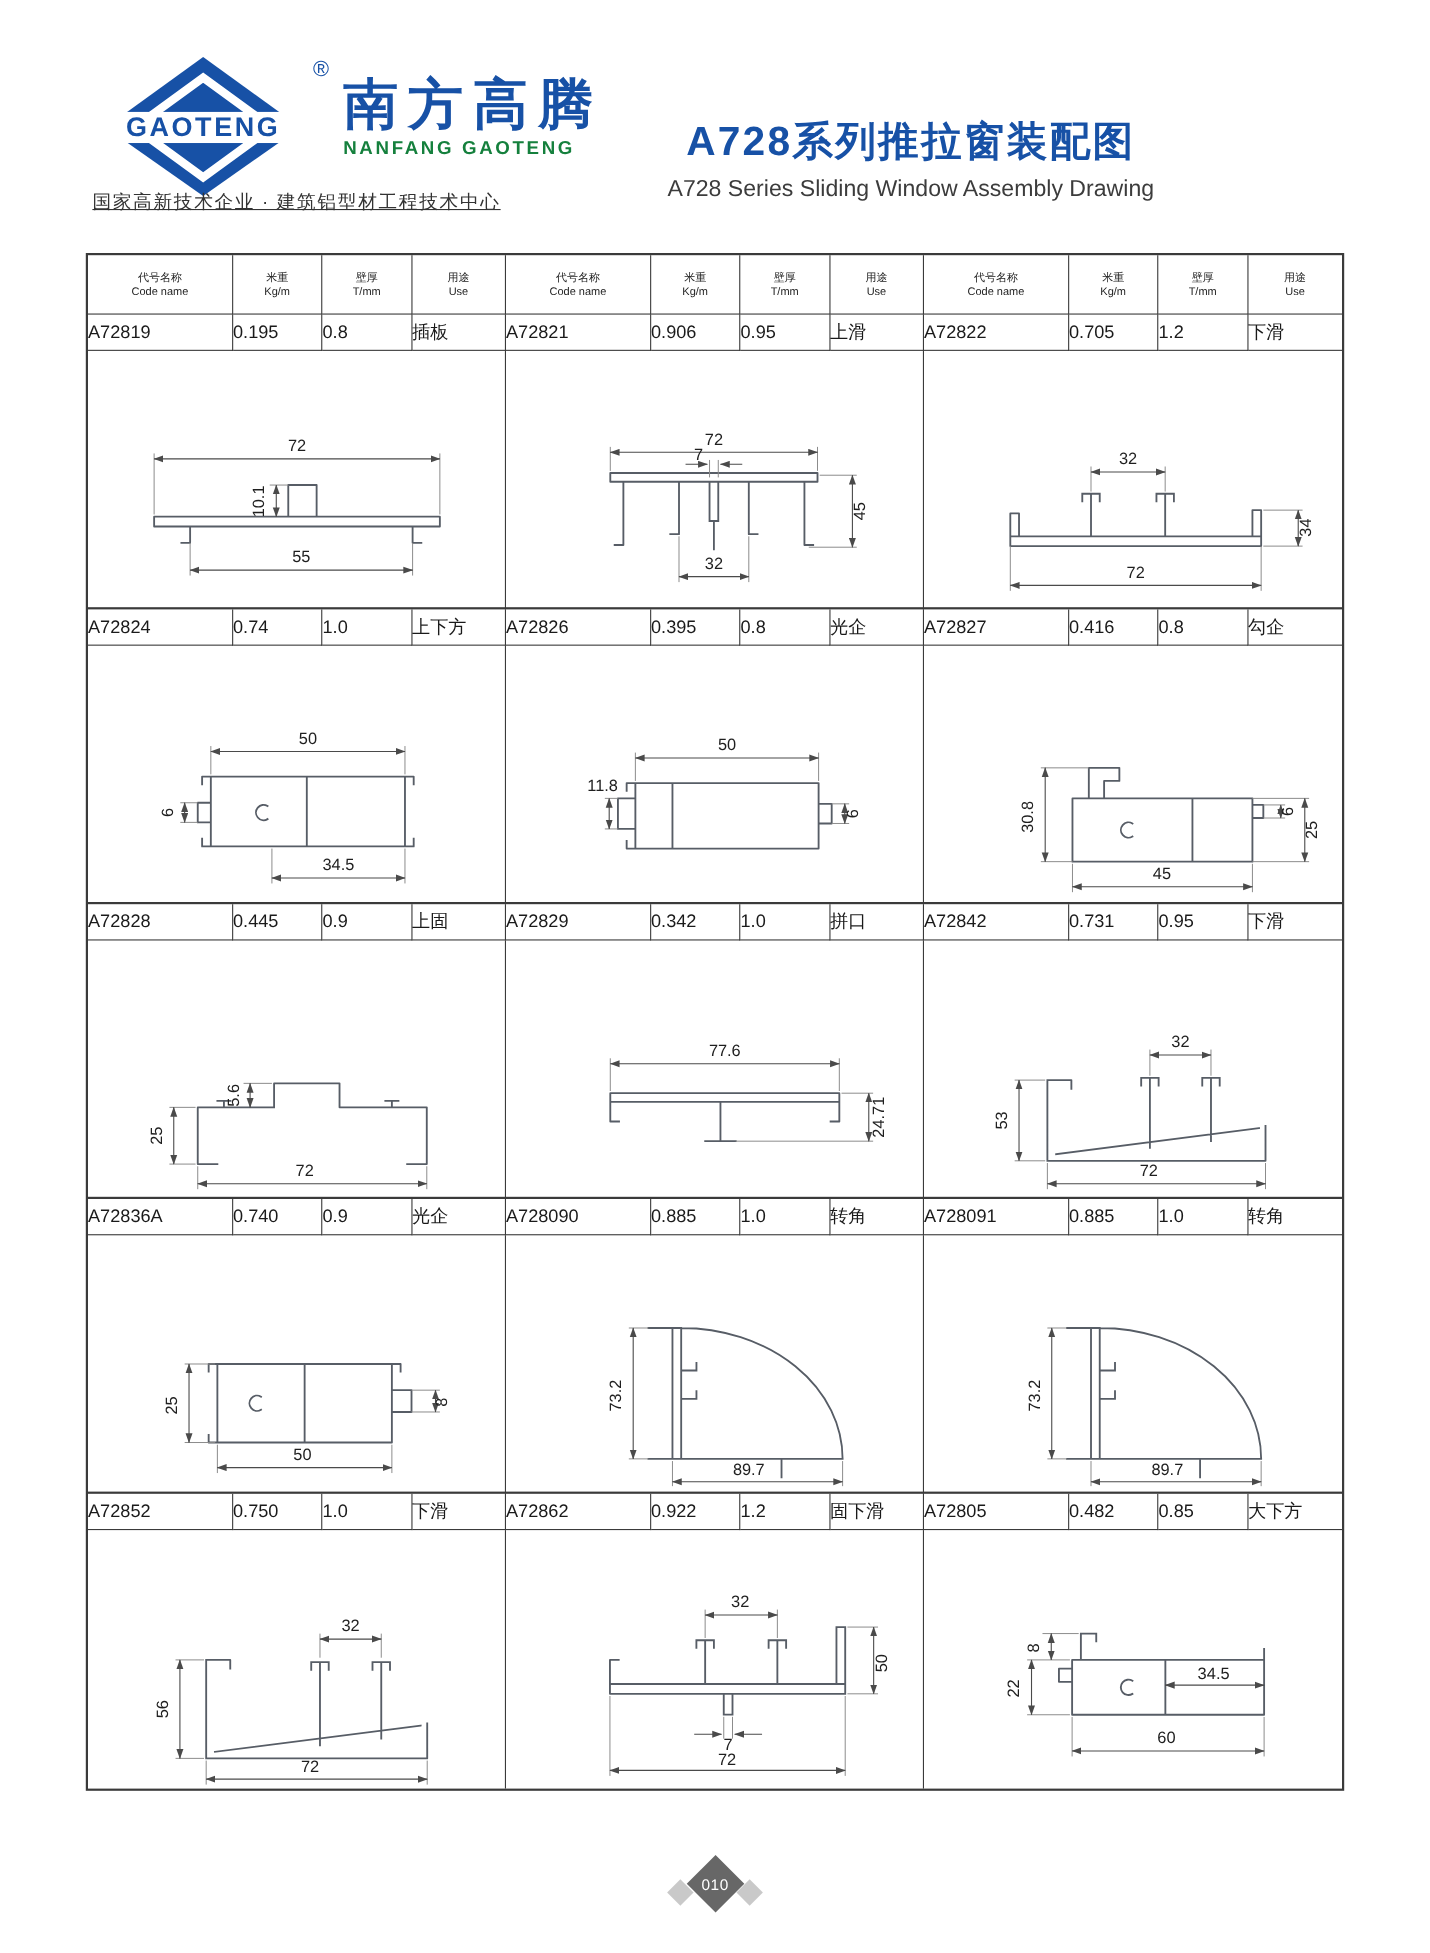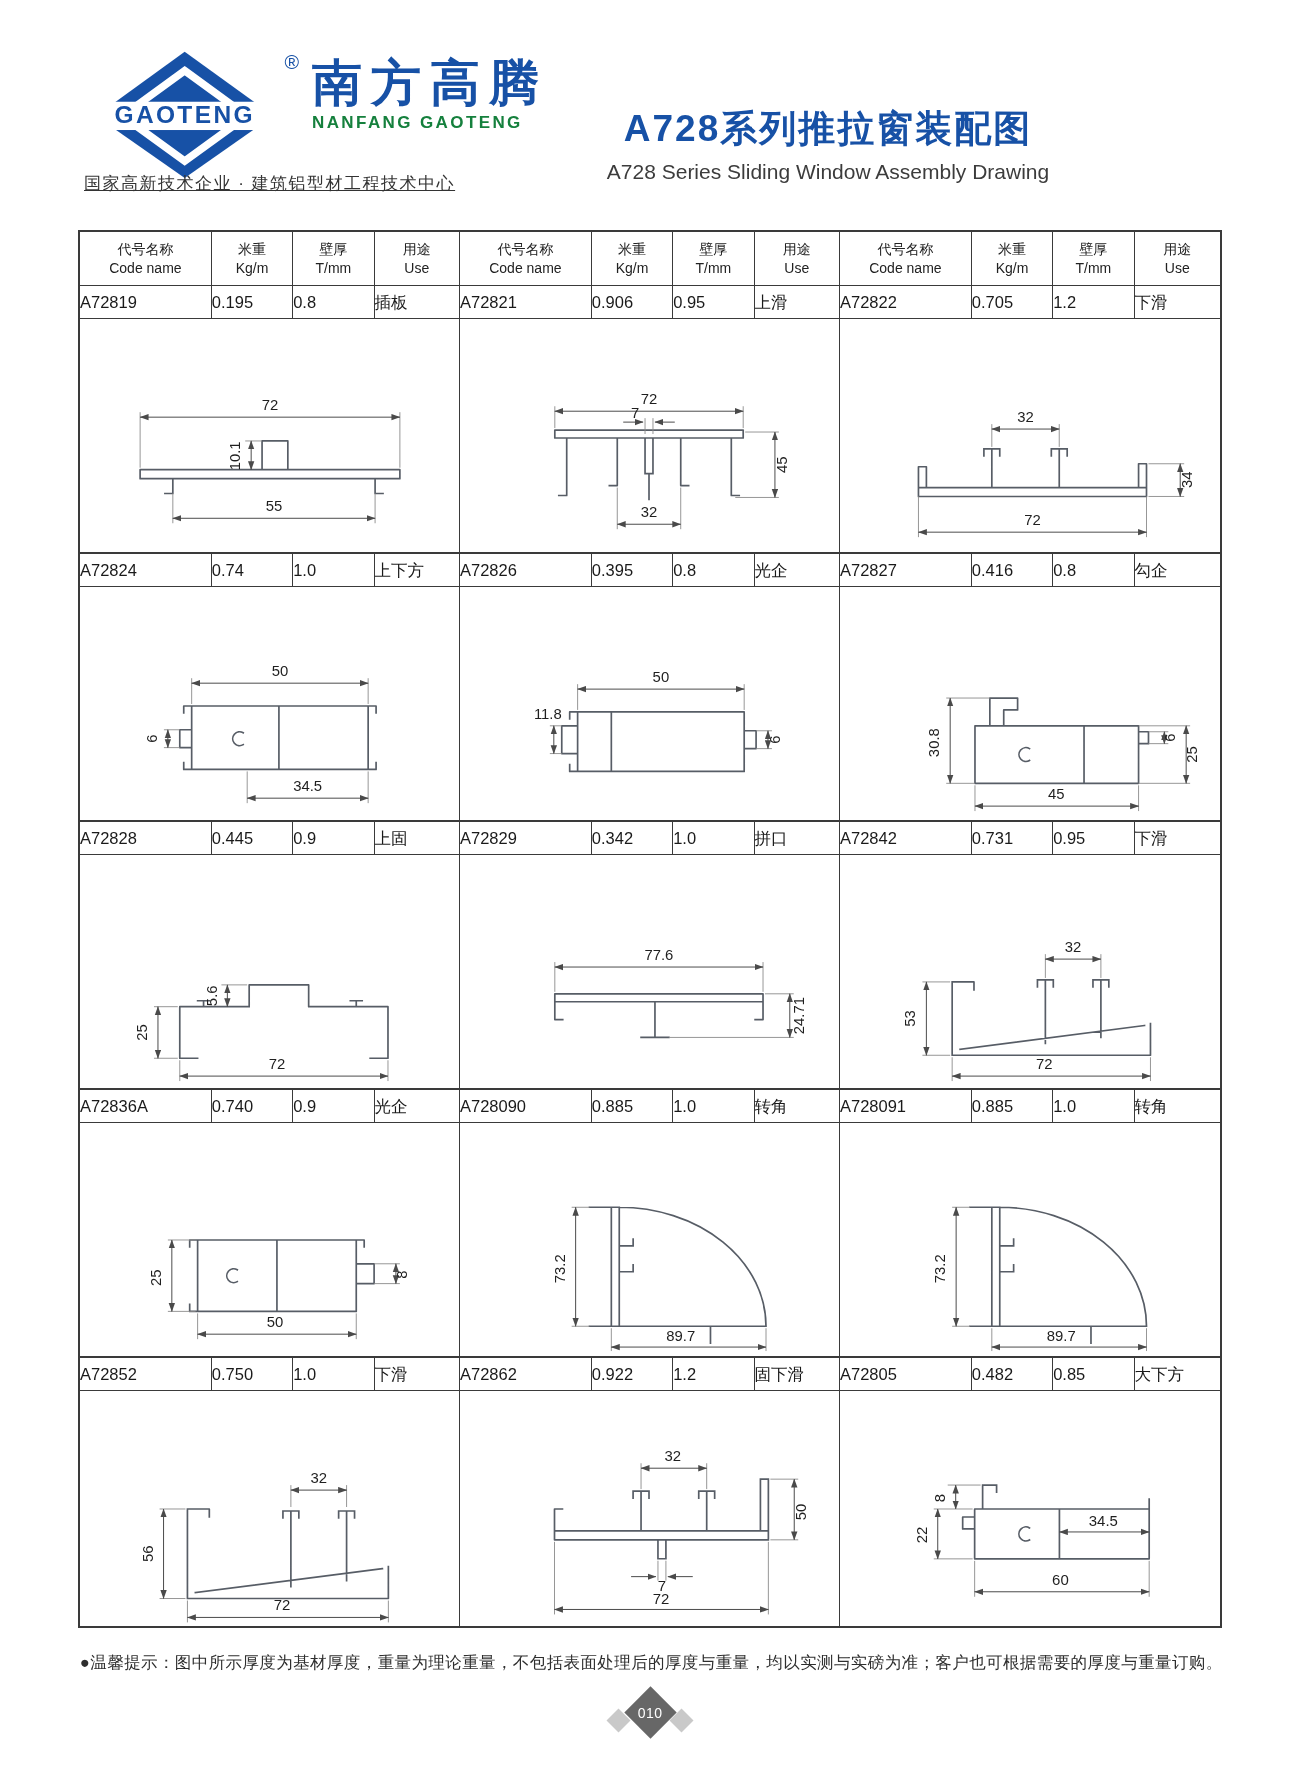--- a/index.html
+++ b/index.html
@@ -1,36 +1,36 @@
 <!DOCTYPE html>
 <html><head>
 <meta charset="utf-8">
 <style>
   html,body{margin:0;padding:0;background:#fff;}
   .page{position:relative;width:1300px;height:1775px;background:#ffffff;
         font-family:"Liberation Sans",sans-serif;color:#222;overflow:hidden;}
 
   
   .logo{position:absolute;left:82px;top:48px;width:228px;height:132px;}
-  .brand{position:absolute;left:312px;top:56px;}
+  .brand{position:absolute;left:312px;top:68px;}
   .brand-cn{font-size:50px;font-weight:bold;color:#1751a6;letter-spacing:9px;line-height:1.1;}
   .brand-en{font-size:17px;font-weight:bold;color:#15803d;letter-spacing:2.4px;margin-top:2px;}
   .subtitle{position:absolute;left:84px;top:172px;font-size:17px;color:#333;letter-spacing:1.5px;text-decoration:underline;}
   .titleblock{position:absolute;left:528px;top:104px;width:600px;text-align:center;}
   .title-cn{font-size:37px;font-weight:bold;color:#1751a6;letter-spacing:2px;}
   .title-en{font-size:21px;color:#3c3c3c;margin-top:6px;}
 
   
   .t{position:absolute;left:78px;top:230px;width:1144px;border:2px solid #3a3a3a;box-sizing:border-box;}
   .row{display:grid;grid-template-columns:repeat(3, 1.62fr 1fr 1fr 1.05fr);}
   .drow{display:grid;grid-template-columns:repeat(3,1fr);}
   .row>div,.drow>div{border-right:1px solid #3a3a3a;box-sizing:border-box;}
   .row>div:last-child,.drow>div:last-child{border-right:none;}
   .hrow>div{border-bottom:1px solid #3a3a3a;height:54px;display:flex;flex-direction:column;
-            justify-content:center;align-items:center;font-size:14px;line-height:1.3;color:#222;}
+            justify-content:center;align-items:center;font-size:10px;line-height:1.3;color:#222;}
   .datarow>div{border-bottom:1px solid #3a3a3a;height:33px;line-height:33px;text-align:left;
             font-size:16.5px;color:#1a1a1a;}
   .drow>div{border-bottom:2px solid #3a3a3a;height:235px;position:relative;}
   .drow.last>div{border-bottom:none;}
   .dwg{width:100%;height:100%;display:block;}
 
   .pf{stroke:#575d66;stroke-width:1.7;fill:none;stroke-linejoin:round;stroke-linecap:square;}
   .ext{stroke:#8a8a8a;stroke-width:0.9;fill:none;}
   .dim{stroke:#4a4a4a;stroke-width:1;}
   .dt{font-family:"Liberation Sans",sans-serif;font-size:15px;fill:#1f1f1f;text-anchor:middle;}
@@ -400,21 +400,20 @@
           <text class="dt" x="87" y="144" transform="rotate(-90 87 144)">22</text>
           <text class="dt" x="105" y="107" transform="rotate(-90 105 107)">8</text>
           <text class="dt" x="264" y="135">34.5</text>
           <text class="dt" x="221" y="194">60</text>
         </svg>
       </div>
     </div>
 
   </div>
 
-  <div class="note">●温馨提示：图中所示厚度为基材厚度，重量为理论重量，不包括表面处理后的厚度与重量，均以实测与实磅为准；客户也可根据需要的厚度与重量订购。</div>
   <div class="pagenum">
     <div class="dwrap">
       <div class="dside l"></div>
       <div class="dside r"></div>
       <div class="dmain">
         <span>010</span>
       </div>
     </div>
   </div>
 

